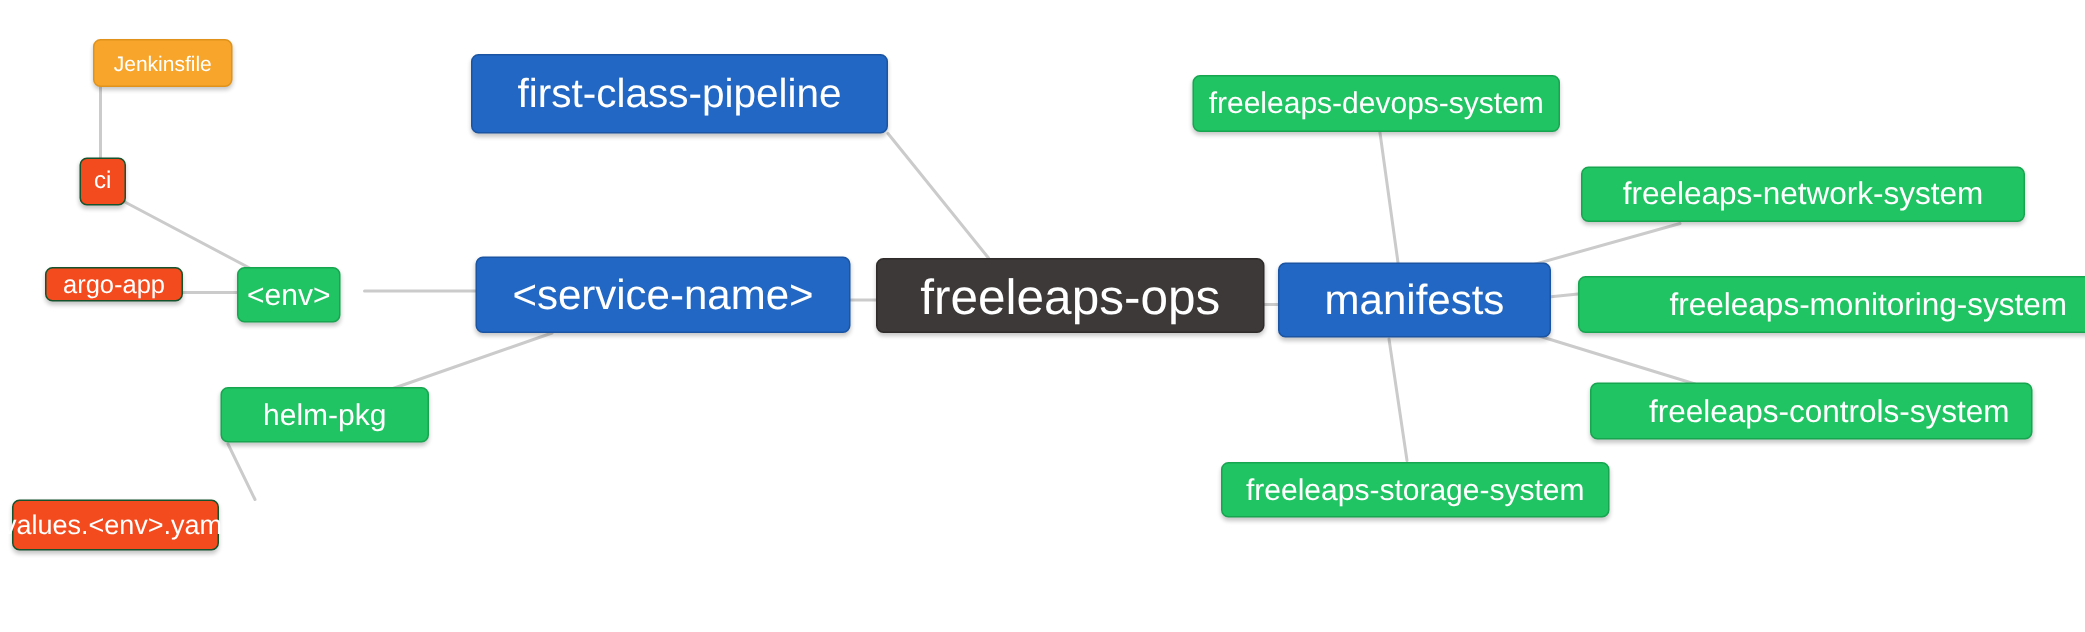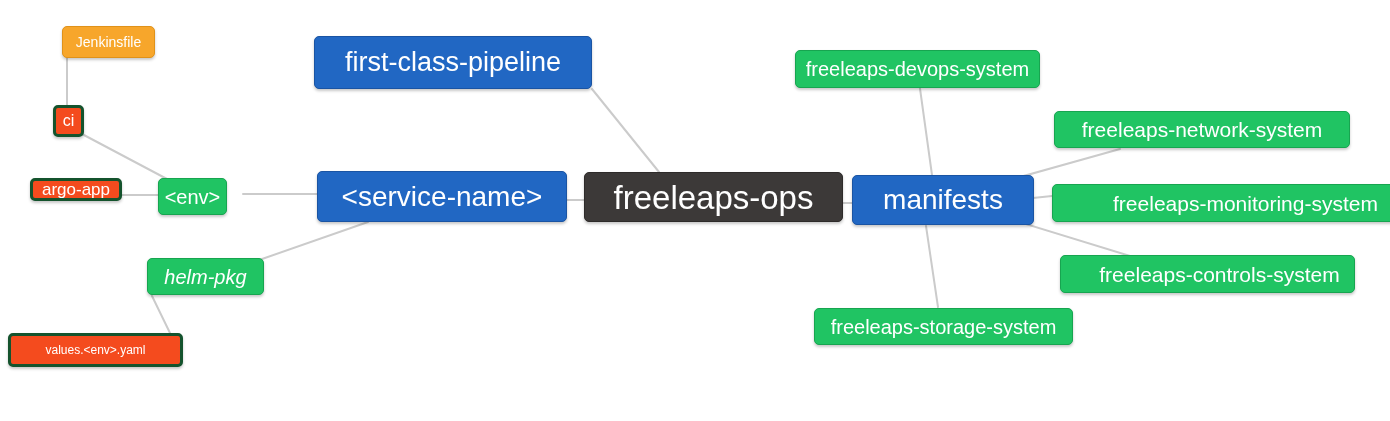--- a/index.html
+++ b/index.html
@@ -24,21 +24,21 @@
     color: #ffffff;
     border-radius: 5px;
     box-sizing: border-box;
     white-space: nowrap;
     cursor: pointer;
     box-shadow: 0 2px 3px rgba(0,0,0,0.22);
     line-height: 1;
     user-select: none;
   }
   .node.orange { background: #F7A62B; border: 1px solid #E0921A; }
-  .node.red    { background: #F44B1E; border: 3px solid #14532d; }
+  .node.red    { background: #F44B1E; border: 1px solid #14532d; }
   .node.green  { background: #20C463; border: 1px solid #17A550; }
   .node.blue   { background: #2167C3; border: 1px solid #1A54A3; }
   .node.dark   { background: #3C3938; border: 1px solid #2E2B2A; }
   .edge-line { stroke-linecap: round; }
 </style>
 </head>
 <body>
 
 <div id="stage">
   <svg id="edges-layer" width="1390" height="421" viewBox="0 0 1390 421" xmlns="http://www.w3.org/2000/svg">
@@ -55,22 +55,22 @@
       <line x1="1013" y1="179" x2="1120" y2="149" stroke="#cbcbcb" stroke-width="2" class="edge-line"></line>
       <line x1="1013" y1="200" x2="1052" y2="196" stroke="#cbcbcb" stroke-width="2" class="edge-line"></line>
       <line x1="1013" y1="220" x2="1130" y2="256" stroke="#cbcbcb" stroke-width="2" class="edge-line"></line>
       <line x1="926" y1="226" x2="938" y2="307" stroke="#cbcbcb" stroke-width="2" class="edge-line"></line>
     </svg>
   <div id="nodes-layer">
       <div class="node orange" style="left: 20px; top: 26px; width: 93px; height: 32px; font-size: 14px; margin-left: 42px;">Jenkinsfile</div>
       <div class="node red" style="left: 53px; top: 105px; width: 31px; height: 32px; font-size: 16px;">ci</div>
       <div class="node red" style="left: 30px; top: 178px; width: 92px; height: 23px; font-size: 17px;">argo-app</div>
       <div class="node green" style="left: 158px; top: 178px; width: 69px; height: 37px; font-size: 20px; text-align: right;">&lt;env&gt;</div>
-      <div class="node green" style="left: 147px; top: 258px; width: 117px; height: 37px; font-size: 20px; font-style: italic;">helm-pkg</div>
-      <div class="node red" style="left: 8px; top: 333px; width: 175px; height: 34px; font-size: 12px;">values.&lt;env&gt;.yaml</div>
+      <div class="node green" style="left: 147px; top: 258px; width: 139px; height: 37px; font-size: 20px;">helm-pkg</div>
+      <div class="node red" style="left: 8px; top: 333px; width: 138px; height: 34px; font-size: 18px;">values.&lt;env&gt;.yaml</div>
       <div class="node blue" style="left: 317px; top: 171px; width: 250px; height: 51px; font-size: 28px;">&lt;service-name&gt;</div>
       <div class="node blue" style="left: 314px; top: 36px; width: 278px; height: 53px; font-size: 27px;">first-class-pipeline</div>
       <div class="node dark" style="left: 584px; top: 172px; width: 259px; height: 50px; font-size: 33px;">freeleaps-ops</div>
       <div class="node blue" style="left: 852px; top: 175px; width: 182px; height: 50px; font-size: 28px;">manifests</div>
       <div class="node green" style="left: 795px; top: 29px; width: 245px; height: 38px; font-size: 20px; margin-top: 21px;">freeleaps-devops-system</div>
       <div class="node green" style="left: 1054px; top: 111px; width: 296px; height: 37px; font-size: 21px;">freeleaps-network-system</div>
       <div class="node green" style="left: 1052px; top: 184px; width: 387px; height: 38px; font-size: 21px;">freeleaps-monitoring-system</div>
       <div class="node green" style="left: 1060px; top: 255px; width: 295px; height: 38px; font-size: 21px; padding-left: 24px;">freeleaps-controls-system</div>
       <div class="node green" style="left: 814px; top: 308px; width: 259px; height: 37px; font-size: 20px;">freeleaps-storage-system</div>
     </div>

